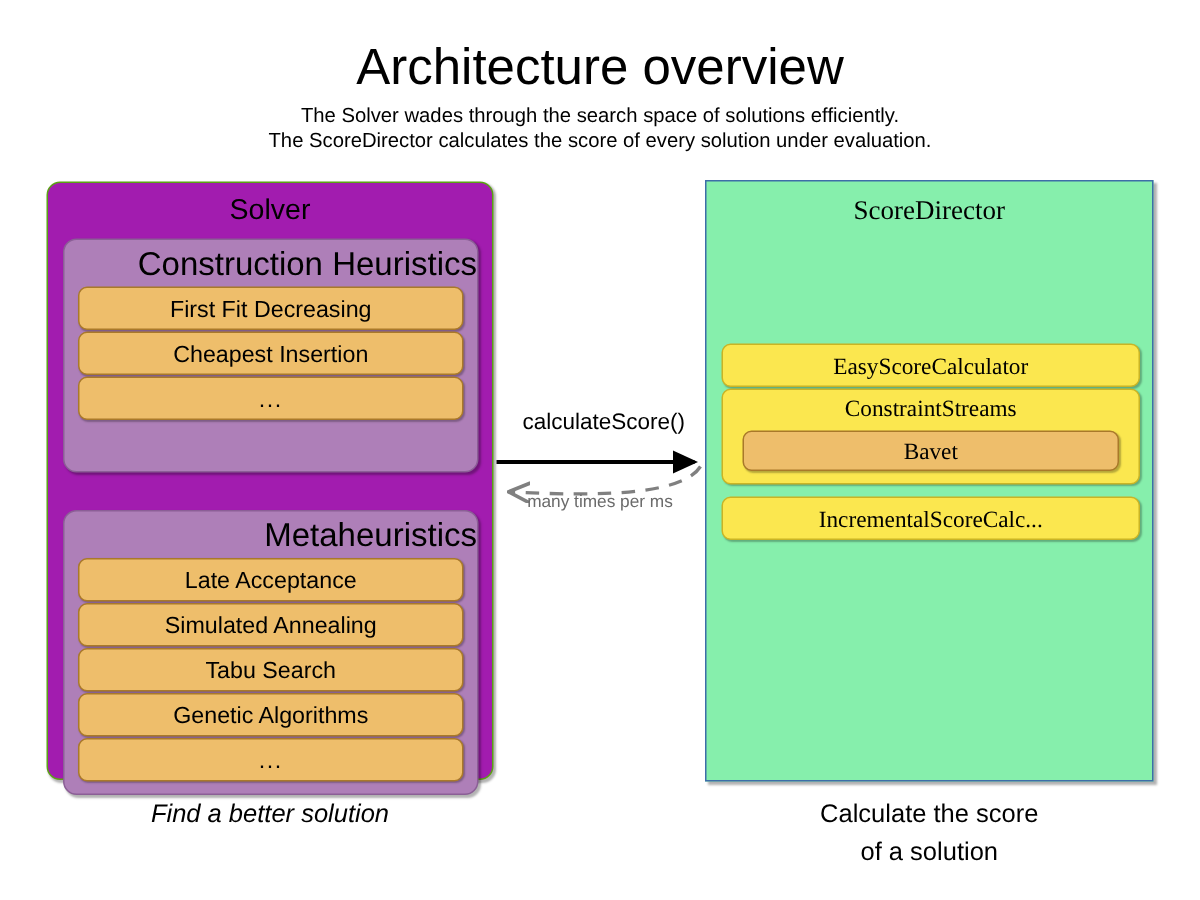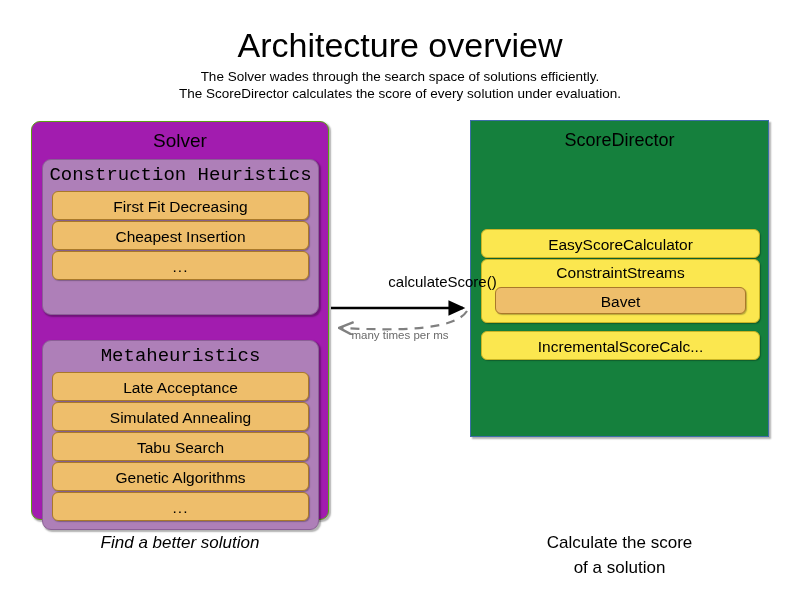--- a/index.html
+++ b/index.html
@@ -79,25 +79,24 @@
     box-shadow: 1.5px 1.5px 1.5px rgba(0,0,0,0.30);
   }
   #panel-ch { top: 37px;  height: 156px; }
   #panel-mh { top: 199px; height: 190px; margin-top: 19px; }
 
   .group-title {
     position: absolute;
     top: 4px;
     left: 0;
     width: 100%;
-    text-align: center;
-    font-size: 19px;
+    text-align: right;
+    font-size: 22px;
     line-height: 23px;
     color: #000;
-    font-family: Liberation Mono, monospace;
   }
 
   .algo-list {
     position: absolute;
     left: 9px;
     top: 31px;
     width: 257px;
   }
   .algo-item {
     height: 29px;
@@ -113,25 +112,26 @@
     box-shadow: 1px 1px 1.2px rgba(0,0,0,0.28);
   }
   .algo-item.ellipsis { letter-spacing: 1px; }
 
   
   #scoredirector-box {
     position: absolute;
     left: 470px;
     top: 120px;
     width: 299px;
-    height: 317px;
-    background: #15803d;
+    height: 401px;
+    background: #86efac;
     border: 1.5px solid #3d6ea8;
     box-sizing: border-box;
     box-shadow: 2px 2px 1.5px rgba(0,0,0,0.30);
+    font-family: Liberation Serif, serif;
   }
   #scoredirector-title {
     position: absolute;
     top: 7px;
     left: 0;
     width: 100%;
     text-align: center;
     font-size: 18px;
     line-height: 25px;
     color: #000;
@@ -197,21 +197,20 @@
   }
   #label-calculatescore {
     position: absolute;
     left: 330px;
     top: 272px;
     width: 145px;
     text-align: center;
     font-size: 15px;
     line-height: 19px;
     color: #000;
-    margin-left: 40px;
   }
   #label-manytimes {
     position: absolute;
     left: 330px;
     top: 328px;
     width: 140px;
     text-align: center;
     font-size: 11.5px;
     line-height: 15px;
     color: #6b6b6b;

